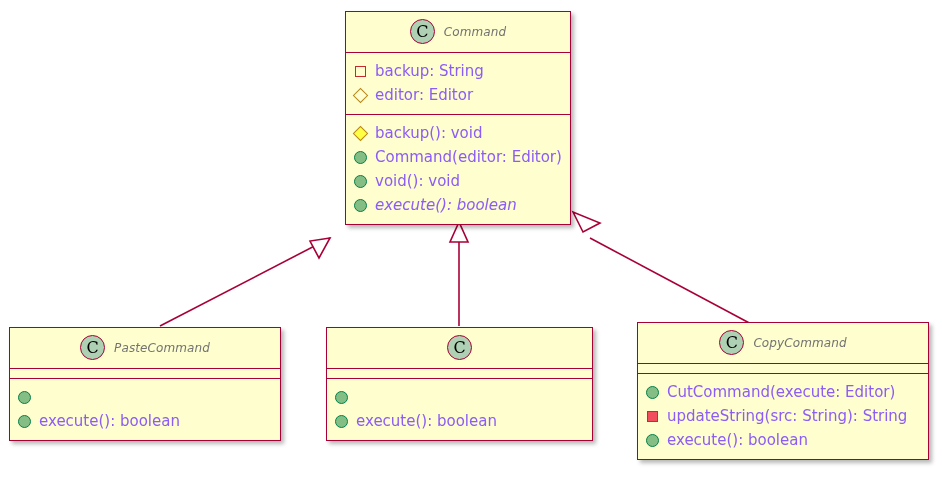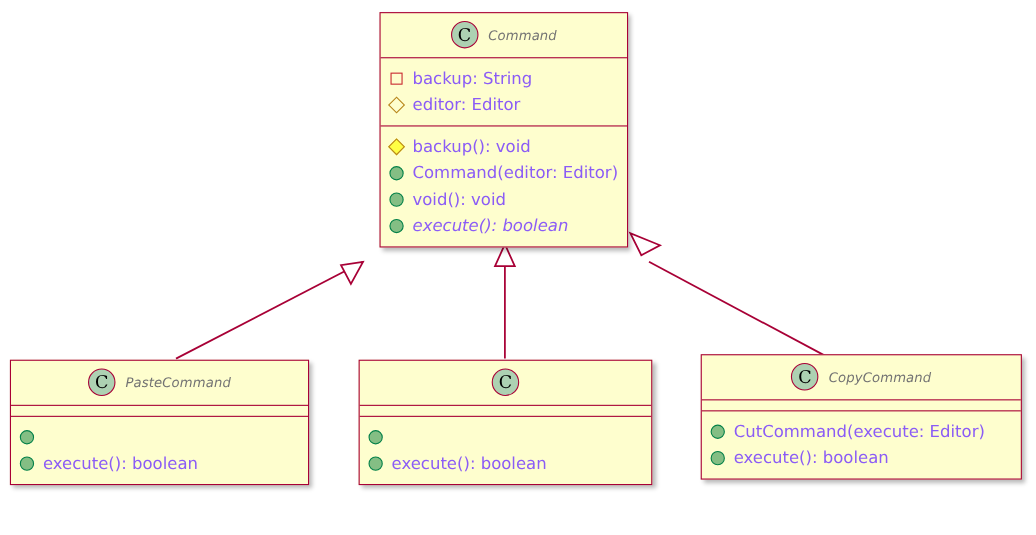--- a/index.html
+++ b/index.html
@@ -274,20 +274,26 @@
     <div class="compartment attributes empty"></div>
     <div class="compartment methods">
       <div class="member-row">
         <span class="vis-slot">
             <i class="vis public"></i>
           </span>
         <span class="member-text">CutCommand(execute: Editor)</span>
       </div>
       <div class="member-row">
         <span class="vis-slot">
+            <i class="vis private-method"></i>
+          </span>
+        <span class="member-text">updateString(src: String): String</span>
+      </div>
+      <div class="member-row">
+        <span class="vis-slot">
             <i class="vis public"></i>
           </span>
         <span class="member-text">execute(): boolean</span>
       </div>
     </div>
   </div>
 
 </div>
 
 </body></html>

